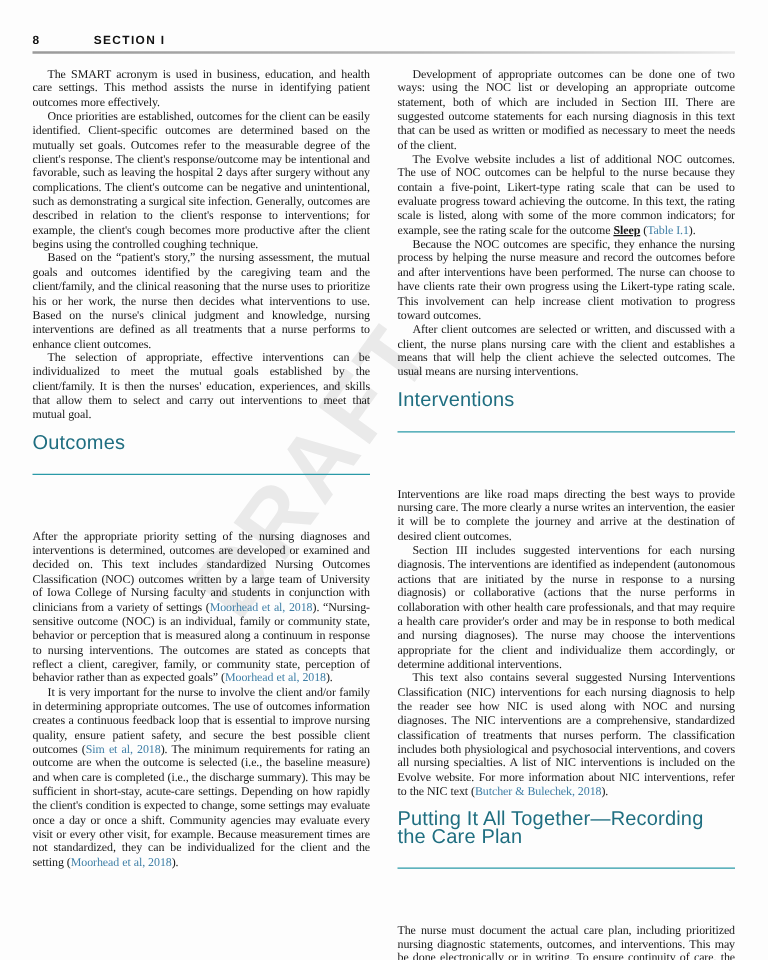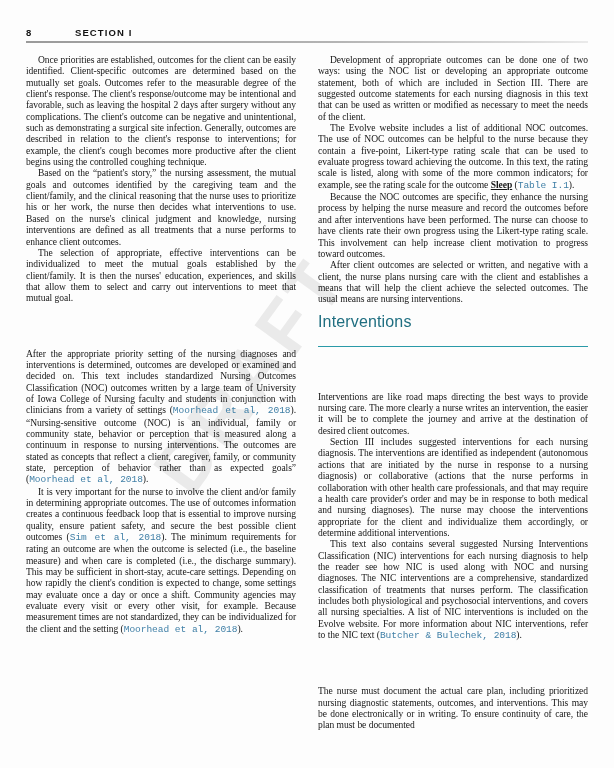--- a/index.html
+++ b/index.html
@@ -91,21 +91,21 @@
     font-size: 16px;
     line-height: 13.2px;
     color: #1f6e80;
     letter-spacing: 0.15px;
     padding-bottom: 18px;
     border-bottom: 1.6px solid #2a9aa8;
   }
   .after-head { text-indent: 0; }
 
   
-  .cite { color: #3f7fa6; font-family: Liberation Mono, monospace; }
+  .cite { color: #3f7fa6; }
   .ital { }
   .bold { font-weight: bold; text-decoration: underline; }
 
   
   .watermark {
     position: absolute;
     left: 188px;
     top: 300px;
     width: 260px;
     height: 260px;
@@ -134,45 +134,48 @@
   </div>
 
   <div class="watermark">
     <span>DRAFT</span>
   </div>
 
   <div class="columns">
 
     <div class="col">
       <div>
+          <p class="body">The SMART acronym is used in business, education, and health care settings. This method assists the nurse in identifying patient outcomes more effectively.</p>
           <p class="body">Once priorities are established, outcomes for the client can be easily identified. Client-specific outcomes are determined based on the mutually set goals. Outcomes refer to the measurable degree of the client's response. The client's response/outcome may be intentional and favorable, such as leaving the hospital 2 days after surgery without any complications. The client's outcome can be negative and unintentional, such as demonstrating a surgical site infection. Generally, outcomes are described in relation to the client's response to interventions; for example, the client's cough becomes more productive after the client begins using the controlled coughing technique.</p>
           <p class="body">Based on the “patient's story,” the nursing assessment, the mutual goals and outcomes identified by the caregiving team and the client/family, and the clinical reasoning that the nurse uses to prioritize his or her work, the nurse then decides what interventions to use. Based on the nurse's clinical judgment and knowledge, nursing interventions are defined as <span class="ital">all treatments that a nurse performs to enhance client outcomes.</span></p>
           <p class="body">The selection of appropriate, effective interventions can be individualized to meet the mutual goals established by the client/family. It is then the nurses' education, experiences, and skills that allow them to select and carry out interventions to meet that mutual goal.</p>
         </div>
 
+      <div class="sec-head">Outcomes</div>
       <div>
           <p class="body noindent after-head">After the appropriate priority setting of the nursing diagnoses and interventions is determined, outcomes are developed or examined and decided on. This text includes standardized Nursing Outcomes Classification (NOC) outcomes written by a large team of University of Iowa College of Nursing faculty and students in conjunction with clinicians from a variety of settings (<span class="cite">Moorhead et al, 2018</span>). “Nursing-sensitive outcome (NOC) is an individual, family or community state, behavior or perception that is measured along a continuum in response to nursing interventions. The outcomes are stated as concepts that reflect a client, caregiver, family, or community state, perception of behavior rather than as expected goals” (<span class="cite">Moorhead et al, 2018</span>).</p>
           <p class="body">It is very important for the nurse to <span class="ital">involve</span> the client and/or family in determining appropriate outcomes. The use of outcomes information creates a continuous feedback loop that is essential to improve nursing quality, ensure patient safety, and secure the best possible client outcomes (<span class="cite">Sim et al, 2018</span>). The minimum requirements for rating an outcome are when the outcome is selected (i.e., the baseline measure) and when care is completed (i.e., the discharge summary). This may be sufficient in short-stay, acute-care settings. Depending on how rapidly the client's condition is expected to change, some settings may evaluate once a day or once a shift. Community agencies may evaluate every visit or every other visit, for example. Because measurement times are not standardized, they can be individualized for the client and the setting (<span class="cite">Moorhead et al, 2018</span>).</p>
         </div>
     </div>
 
     <div class="col">
       <div>
           <p class="body">Development of appropriate outcomes can be done one of two ways: using the NOC list or developing an appropriate outcome statement, both of which are included in Section III. There are suggested outcome statements for each nursing diagnosis in this text that can be used as written or modified as necessary to meet the needs of the client.</p>
           <p class="body">The Evolve website includes a list of additional NOC outcomes. The use of NOC outcomes can be helpful to the nurse because they contain a five-point, Likert-type rating scale that can be used to evaluate progress toward achieving the outcome. In this text, the rating scale is listed, along with some of the more common indicators; for example, see the rating scale for the outcome <span class="bold">Sleep</span> (<span class="cite">Table I.1</span>).</p>
           <p class="body">Because the NOC outcomes are specific, they enhance the nursing process by helping the nurse measure and record the outcomes before and after interventions have been performed. The nurse can choose to have clients rate their own progress using the Likert-type rating scale. This involvement can help increase client motivation to progress <span class="ital">toward</span> outcomes.</p>
-          <p class="body">After client outcomes are selected or written, and <span class="ital">negative</span> with a client, the nurse plans nursing care with the client and establishes a means that will help the client achieve the selected outcomes. The usual means are nursing interventions.</p>
+          <p class="body">After client outcomes are selected or written, and <span class="ital">discussed</span> with a client, the nurse plans nursing care with the client and establishes a means that will help the client achieve the selected outcomes. The usual means are nursing interventions.</p>
         </div>
 
       <div class="sec-head">Interventions</div>
       <div>
           <p class="body noindent after-head">Interventions are like road maps directing the best ways to provide nursing care. The more clearly a nurse writes an intervention, the easier it will be to complete the journey and arrive at the destination of desired client outcomes.</p>
           <p class="body">Section III includes suggested interventions for each nursing diagnosis. The interventions are identified as independent (autonomous actions that are initiated by the nurse in response to a nursing diagnosis) or collaborative (actions that the nurse performs in collaboration with other health care professionals, and that may require a health care provider's order and may be in response to both medical and nursing diagnoses). The nurse may choose the interventions appropriate for the client and individualize them accordingly, or determine additional interventions.</p>
           <p class="body">This text also contains several suggested Nursing Interventions Classification (NIC) interventions for each nursing diagnosis to help the reader see how NIC is used along with NOC and nursing diagnoses. The NIC interventions are a comprehensive, standardized classification of treatments that nurses perform. The classification includes both physiological and psychosocial interventions, and covers all nursing specialties. A list of NIC interventions is included on the Evolve website. For more information about NIC interventions, refer to the NIC text (<span class="cite">Butcher &amp; Bulechek, 2018</span>).</p>
         </div>
 
+      <div class="sec-head">Putting It All Together—Recording the Care Plan</div>
       <div>
           <p class="body noindent after-head">The nurse must document the actual care plan, including prioritized nursing diagnostic statements, outcomes, and interventions. This may be done electronically or in writing. To ensure continuity of care, the plan must be documented</p>
         </div>
     </div>
 
   </div>
 </div>
 
 </body></html>

